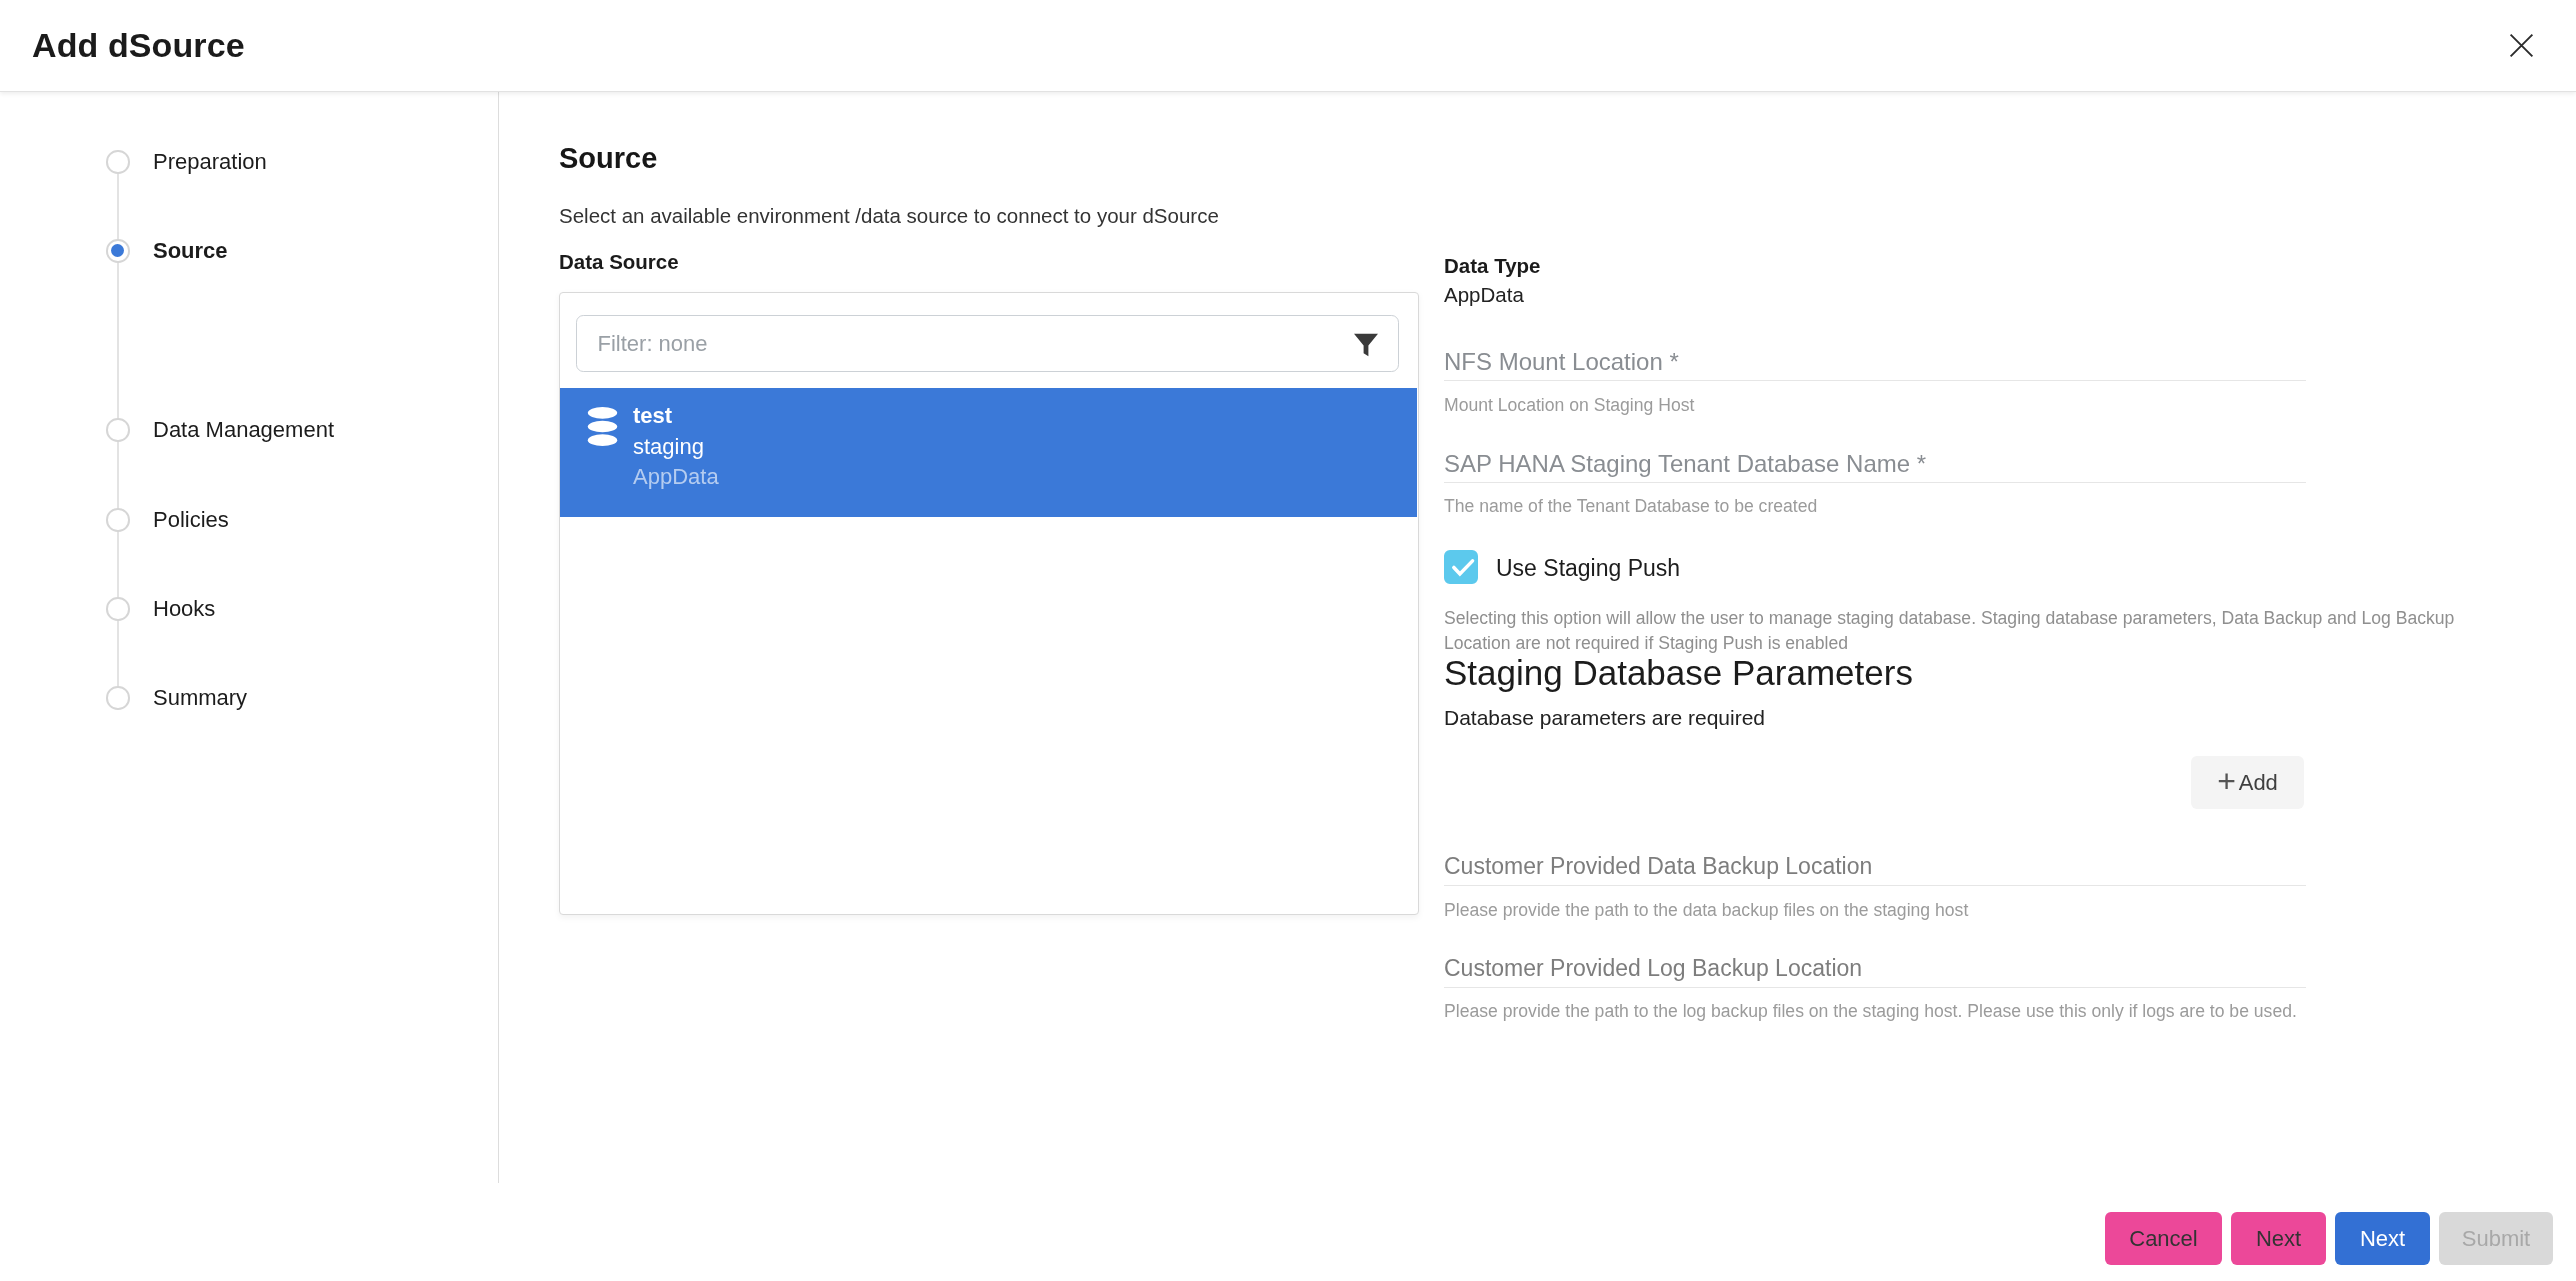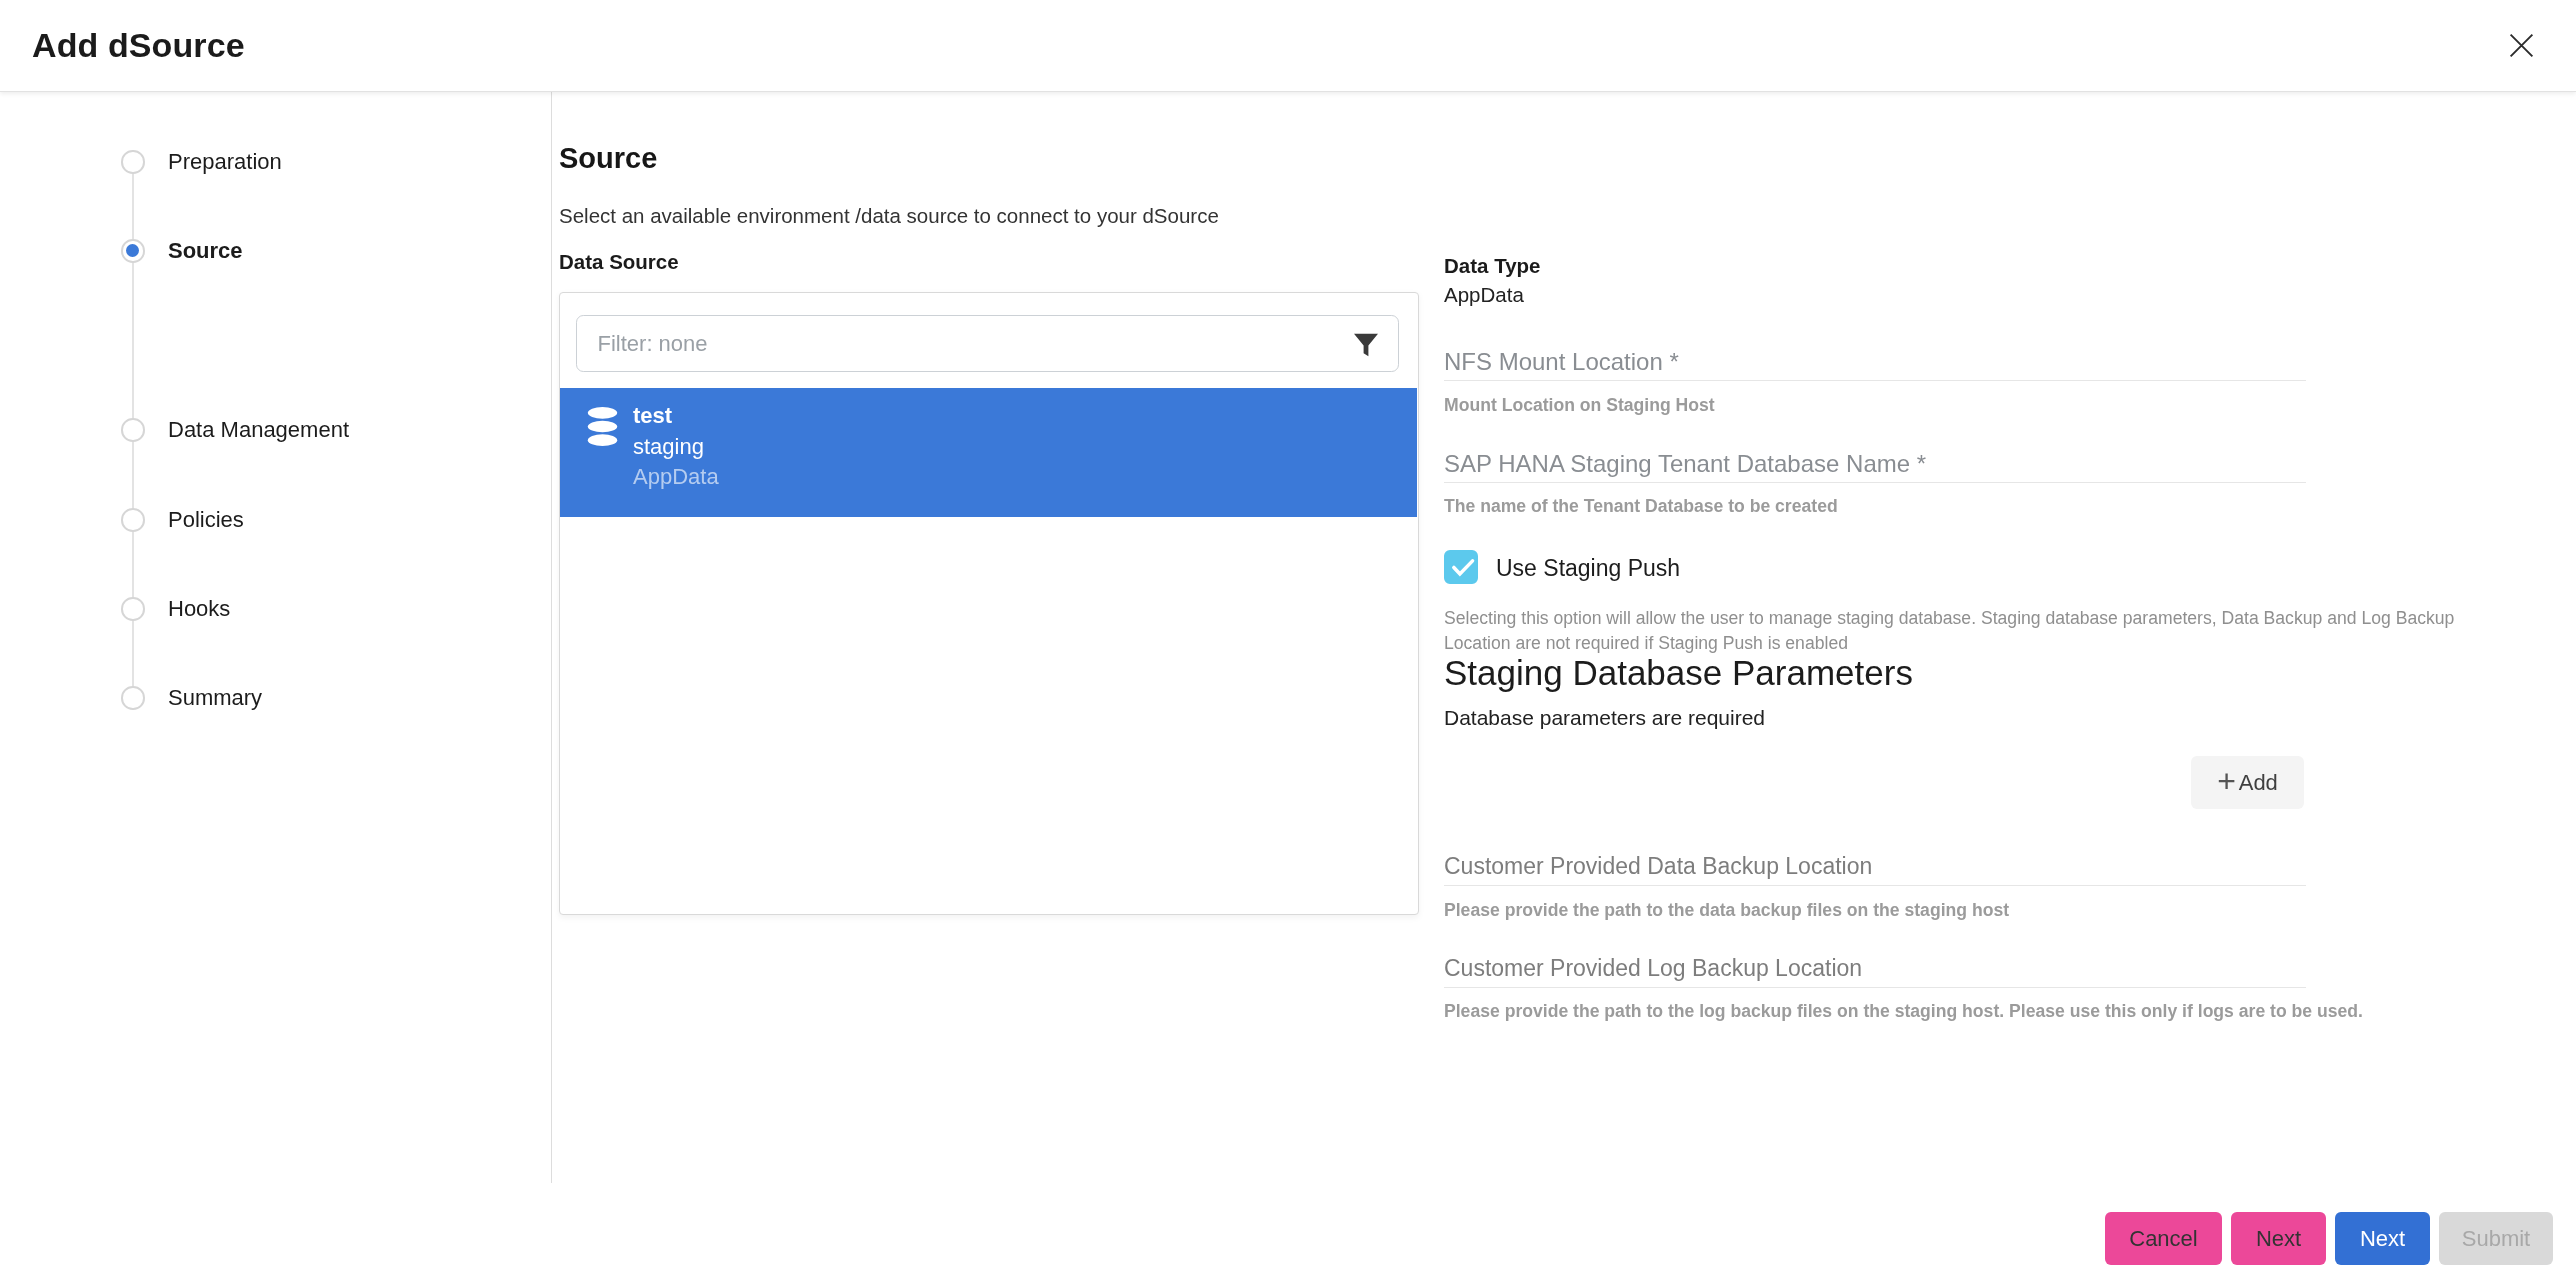--- a/index.html
+++ b/index.html
@@ -8,21 +8,21 @@
 
   
   .hdr { position:absolute; left:0; top:0; width:2576px; height:92px; background:#fff;
          border-bottom:1.5px solid var(--border); box-shadow:0 2.2px 4.4px rgba(0,0,0,.07); z-index:5;
          display:flex; align-items:center; }
   .hdr h1 { font-size:34px; font-weight:600; color:#1b1b1b; margin-left:32px; letter-spacing:0.1px; }
   .close-btn { position:absolute; right:26.4px; top:17.6px; width:56px; height:56px; background:none; border:none;
                cursor:pointer; display:flex; align-items:center; justify-content:center; }
 
   
-  .stepper { position:absolute; left:15px; top:92px; width:537px; height:1091px; border-right:1.5px solid #ddd; }
+  .stepper { position:absolute; left:0; top:92px; width:499px; height:1091px; border-right:1.5px solid #ddd; }
   .step-line { position:absolute; left:117px; top:70px; width:1.5px; height:536px; background:#e3e3e3; }
   .step { position:absolute; left:0; width:499px; height:32px; display:flex; align-items:center; cursor:pointer; }
   .step .ring { position:absolute; left:106px; width:23.5px; height:23.5px; border-radius:50%;
                 border:2.2px solid #d6d6d6; background:#fff; }
   .step.active .ring::after { content:""; position:absolute; left:2.9px; top:2.9px; width:13.2px; height:13.2px;
                 border-radius:50%; background:var(--accent); }
   .step .lbl { position:absolute; left:153px; font-size:22px; color:#1c1c1c; white-space:nowrap; }
   .step.active .lbl { font-weight:700; }
 
   
@@ -53,21 +53,21 @@
   .m-input { position:absolute; left:1444px; width:862px; height:38px; border:none; outline:none;
              border-bottom:1.5px solid var(--underline); background:transparent;
              font-family:"Liberation Sans",sans-serif; font-size:24px; color:#333; }
   .m-input::placeholder { color:#898d92; }
   .m-input.nfs { top:343px; }
   .m-input.sap { top:445px; }
   .m-input.bk1 { top:848px; font-size:23px; }
   .m-input.bk1::placeholder { color:#7d7d7d; }
   .m-input.bk2 { top:950px; font-size:23px; }
   .m-input.bk2::placeholder { color:#7d7d7d; }
-  .helper { position:absolute; left:1444px; font-size:17.6px; color:#9b9b9b;font-weight:bold; }
+  .helper { position:absolute; left:1444px; font-size:17.6px; color:#9b9b9b; }
   .h-nfs { top:395px; }
   .h-sap { top:496px; }
   .h-bk1 { top:900px; }
   .h-bk2 { top:1001px; }
 
   .cb { position:absolute; left:1444px; top:550px; width:34px; height:34px; border-radius:5.9px;
         background:#fff; border:2.2px solid #c8c8c8; cursor:pointer; }
   .cb.checked { background:var(--checkbox); border-color:var(--checkbox); }
   .cb svg { position:absolute; left:3.7px; top:5.1px; display:none; }
   .cb.checked svg { display:block; }

